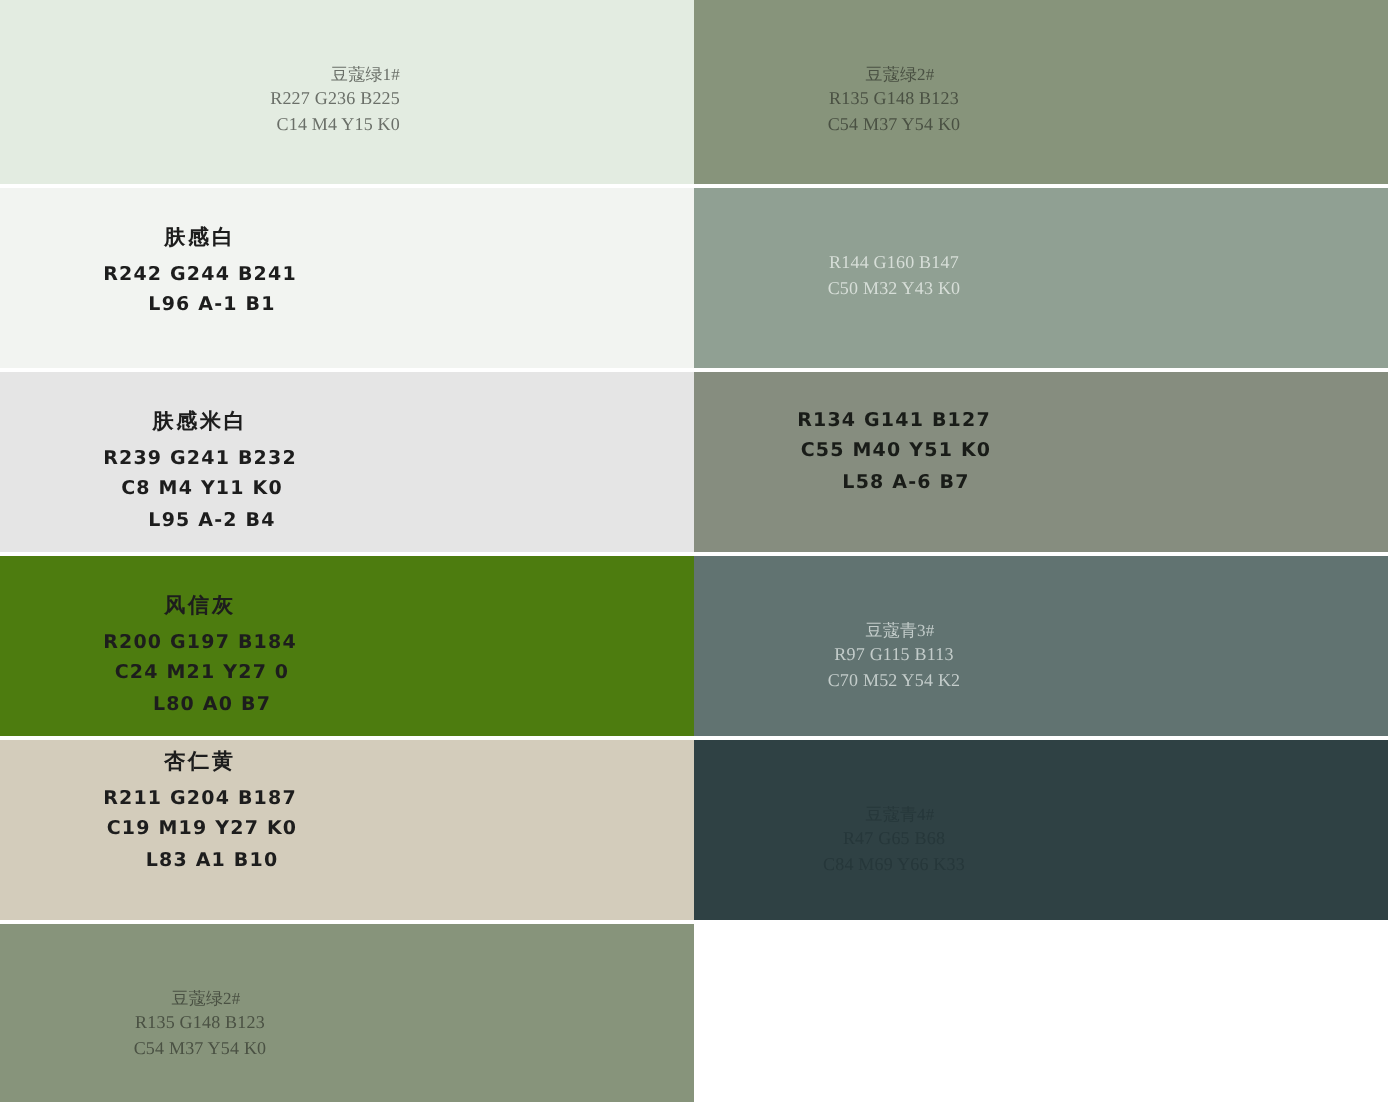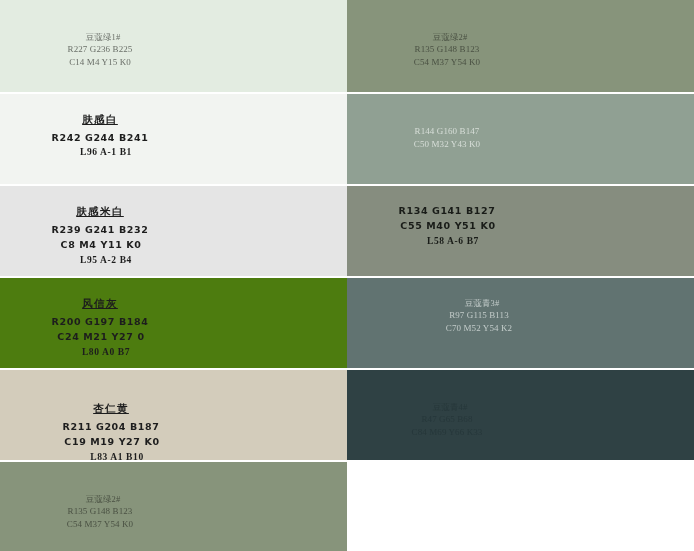--- a/index.html
+++ b/index.html
@@ -54,41 +54,39 @@
     font-family: "DejaVu Sans", "Liberation Sans", sans-serif;
     font-weight: 700;
     font-size: 9.5px;
     letter-spacing: 0.6px;
     line-height: 1.62;
   }
   .variant-bold .name-line {
     font-size: 10.5px;
     letter-spacing: 1.4px;
     padding-bottom: 2px;
-    text-decoration: underline;
   }
   .variant-bold .lab-line {
     padding-left: 12px;
-    font-family: Liberation Serif, serif;
   }
   .variant-bold .cmyk-line {
     padding-left: 2px;
   }
 
   .name-line { display: block; }
   .rgb-line  { display: block; }
   .cmyk-line { display: block; }
   .lab-line  { display: block; }
 </style>
 </head>
 <body>
 
 <div id="palette-grid" style="background: rgb(255, 255, 255); width: 694px; height: 551px;">
     <div class="swatch variant-serif" style="left: 0px; top: 0px; width: 347px; height: 92px; background: rgb(227, 236, 225);">
-      <div class="swatch-text-block" style="top: 31px; color: rgb(106, 111, 104);">
+      <div class="swatch-text-block" style="top: 31px; color: rgb(106, 111, 104); text-align: right;">
         <span class="name-line">豆蔻绿1#</span>
         <span class="rgb-line">R227 G236 B225</span>
         <span class="cmyk-line">C14 M4 Y15 K0</span>
       </div>
     </div>
     <div class="swatch variant-serif" style="left: 347px; top: 0px; width: 347px; height: 92px; background: rgb(135, 148, 123);">
       <div class="swatch-text-block" style="top: 31px; color: rgb(74, 81, 67);">
         <span class="name-line">豆蔻绿2#</span>
         <span class="rgb-line">R135 G148 B123</span>
         <span class="cmyk-line">C54 M37 Y54 K0</span>
@@ -124,28 +122,28 @@
     </div>
     <div class="swatch variant-bold" style="left: 0px; top: 278px; width: 347px; height: 90px; background: #4d7c0f;">
       <div class="swatch-text-block" style="top: 17px; color: rgb(29, 29, 29);">
         <span class="name-line">风信灰</span>
         <span class="rgb-line">R200 G197 B184</span>
         <span class="cmyk-line">C24 M21 Y27 0</span>
         <span class="lab-line">L80 A0 B7</span>
       </div>
     </div>
     <div class="swatch variant-serif" style="left: 347px; top: 278px; width: 347px; height: 90px; background: rgb(97, 115, 113);">
-      <div class="swatch-text-block" style="top: 19px; color: rgb(195, 204, 202); margin-left: 32px;">
+      <div class="swatch-text-block" style="top: 31px; color: rgb(195, 204, 202);">
         <span class="name-line">豆蔻青3#</span>
         <span class="rgb-line">R97 G115 B113</span>
         <span class="cmyk-line">C70 M52 Y54 K2</span>
       </div>
     </div>
     <div class="swatch variant-bold" style="left: 0px; top: 370px; width: 347px; height: 90px; background: rgb(211, 204, 187);">
-      <div class="swatch-text-block" style="top: 30px; color: rgb(29, 29, 29); margin-left: 11px;">
+      <div class="swatch-text-block" style="top: 3px; color: rgb(29, 29, 29);">
         <span class="name-line">杏仁黄</span>
         <span class="rgb-line">R211 G204 B187</span>
         <span class="cmyk-line">C19 M19 Y27 K0</span>
         <span class="lab-line">L83 A1 B10</span>
       </div>
     </div>
     <div class="swatch variant-serif" style="left: 347px; top: 370px; width: 347px; height: 90px; background: rgb(47, 65, 68);">
       <div class="swatch-text-block" style="top: 31px; color: rgb(38, 55, 58);">
         <span class="name-line">豆蔻青4#</span>
         <span class="rgb-line">R47 G65 B68</span>

